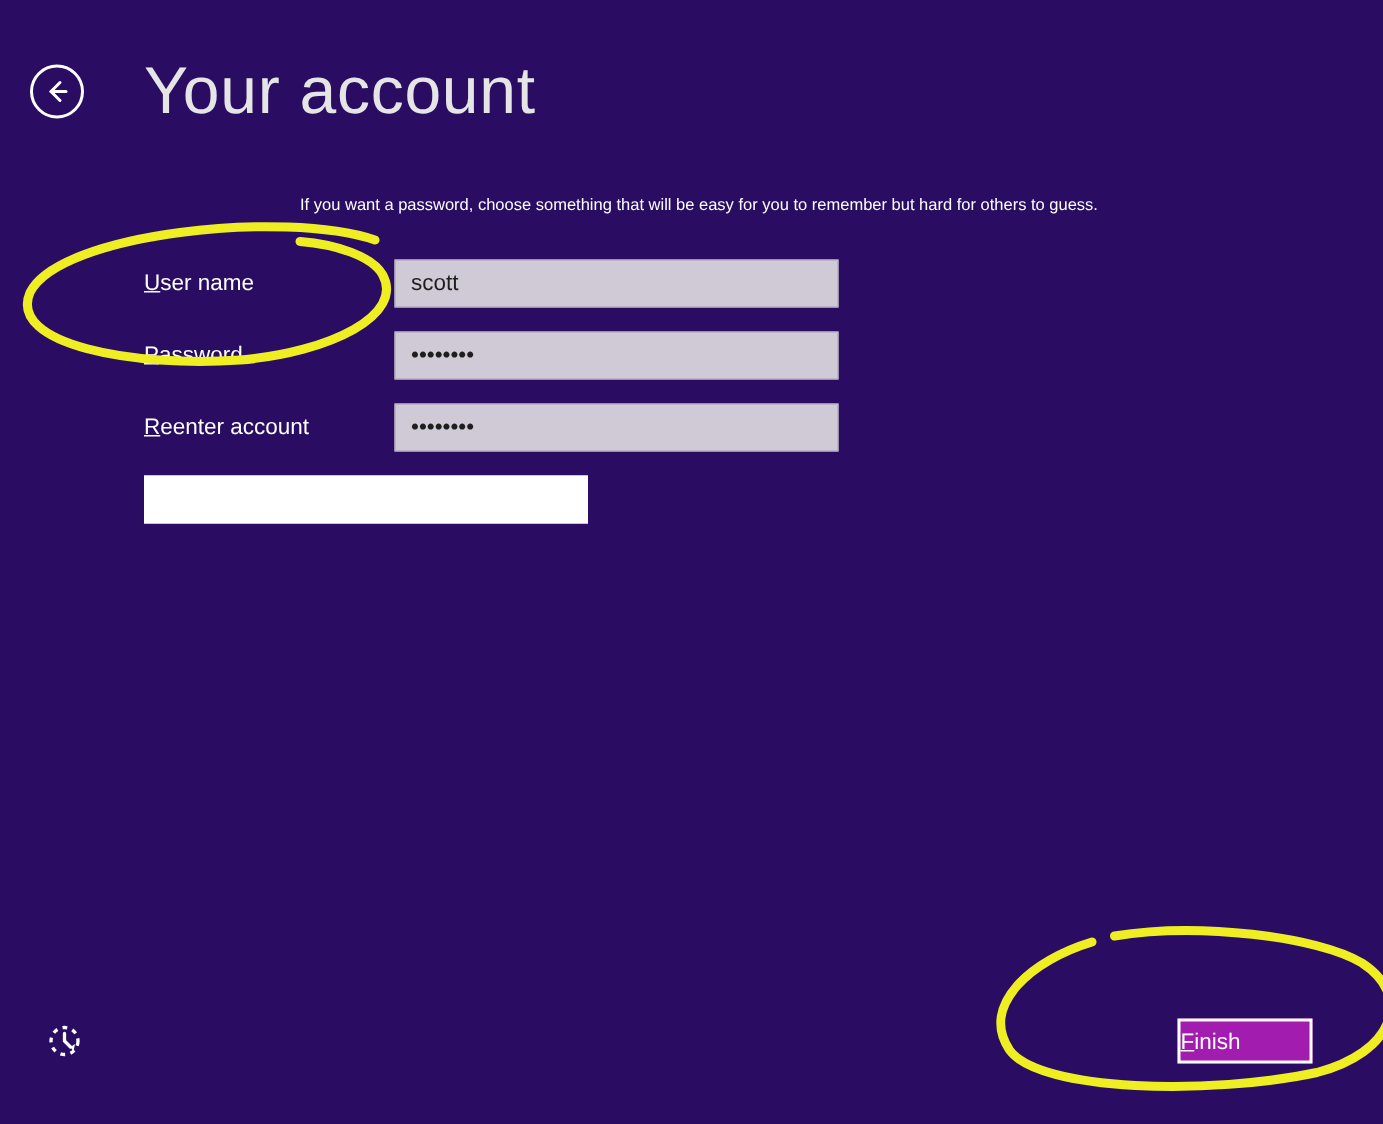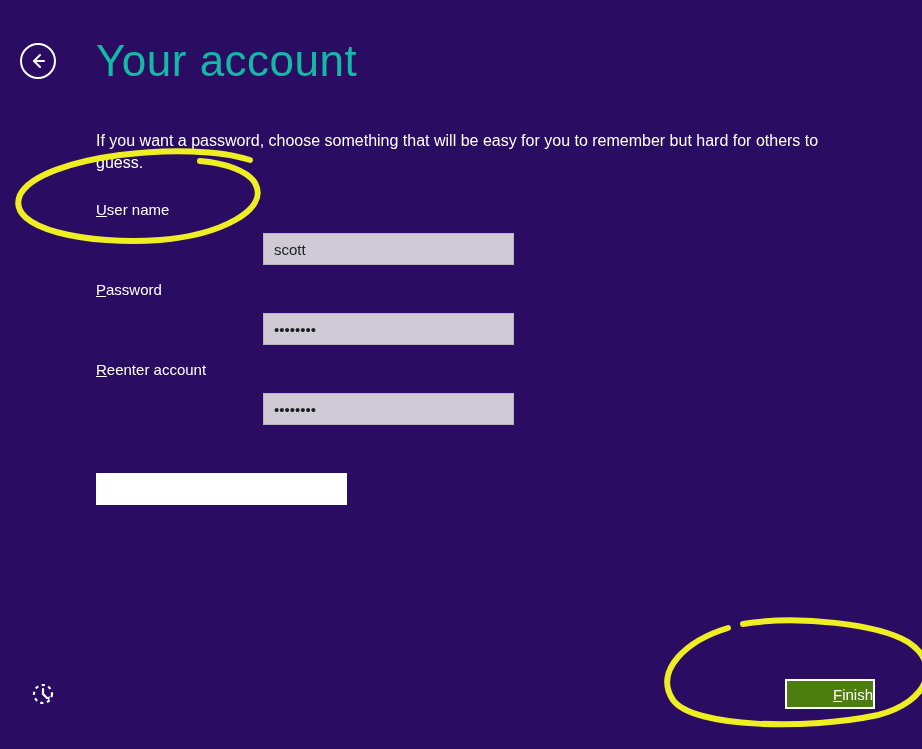--- a/index.html
+++ b/index.html
@@ -25,85 +25,85 @@
       align-items: center;
       justify-content: center;
       cursor: pointer;
       flex-shrink: 0;
     }
     .back-circle svg { display: block; }
     .title {
       font-size: 44px;
       font-weight: 300;
       letter-spacing: 0.5px;
-      color: #14b8a6;
+      color: #e5e5e5;
     }
     .content {
       position: absolute;
       left: 96px;
       top: 130px;
       width: 740px;
     }
     .instructions {
-      font-size: 16px;
+      font-size: 11px;
       color: #ffffff;
       margin-bottom: 28px;
       line-height: 1.35;
+      text-align: center;
     }
     .form-row {
       display: flex;
-      align-items: flex-start;
+      align-items: center;
       margin-bottom: 16px;
     }
     .form-label {
       width: 167px;
       font-size: 15px;
       color: #ffffff;
     }
     .form-label .ul { text-decoration: underline; }
     .txt-input {
-      width: 251px;
+      width: 296px;
       height: 32px;
       background: #cfcad6;
       border: 1px solid #bab4c4;
       color: #1e1e1e;
       font-size: 15px;
       padding: 0 10px;
       outline: none;
       font-family: inherit;
-      margin-top: 32px;
     }
     .txt-input.focused {
       background: #ffffff;
       border: 1px solid #ffffff;
     }
     .footer {
       position: absolute;
       bottom: 40px;
       left: 0;
       right: 0;
       width: 100%;
       padding: 0 47px 0 30px;
       display: flex;
       align-items: center;
       justify-content: space-between;
     }
     .ease-icon { width: 26px; height: 26px; cursor: pointer; }
     .finish-btn {
       width: 90px;
       height: 30px;
-      background: #4d7c0f;
+      background: #a21caf;
       border: 2px solid #ffffff;
       color: #ffffff;
       font-size: 15px;
       font-family: inherit;
       cursor: pointer;
       display: flex;
       align-items: center;
-      justify-content: flex-end;
+      justify-content: flex-start;
     }
     .finish-btn .ul { text-decoration: underline; }
 
     
     .annot { position: absolute; pointer-events: none; }
     .annot svg { display: block; }
   </style>
 </head>
 <body>
 

